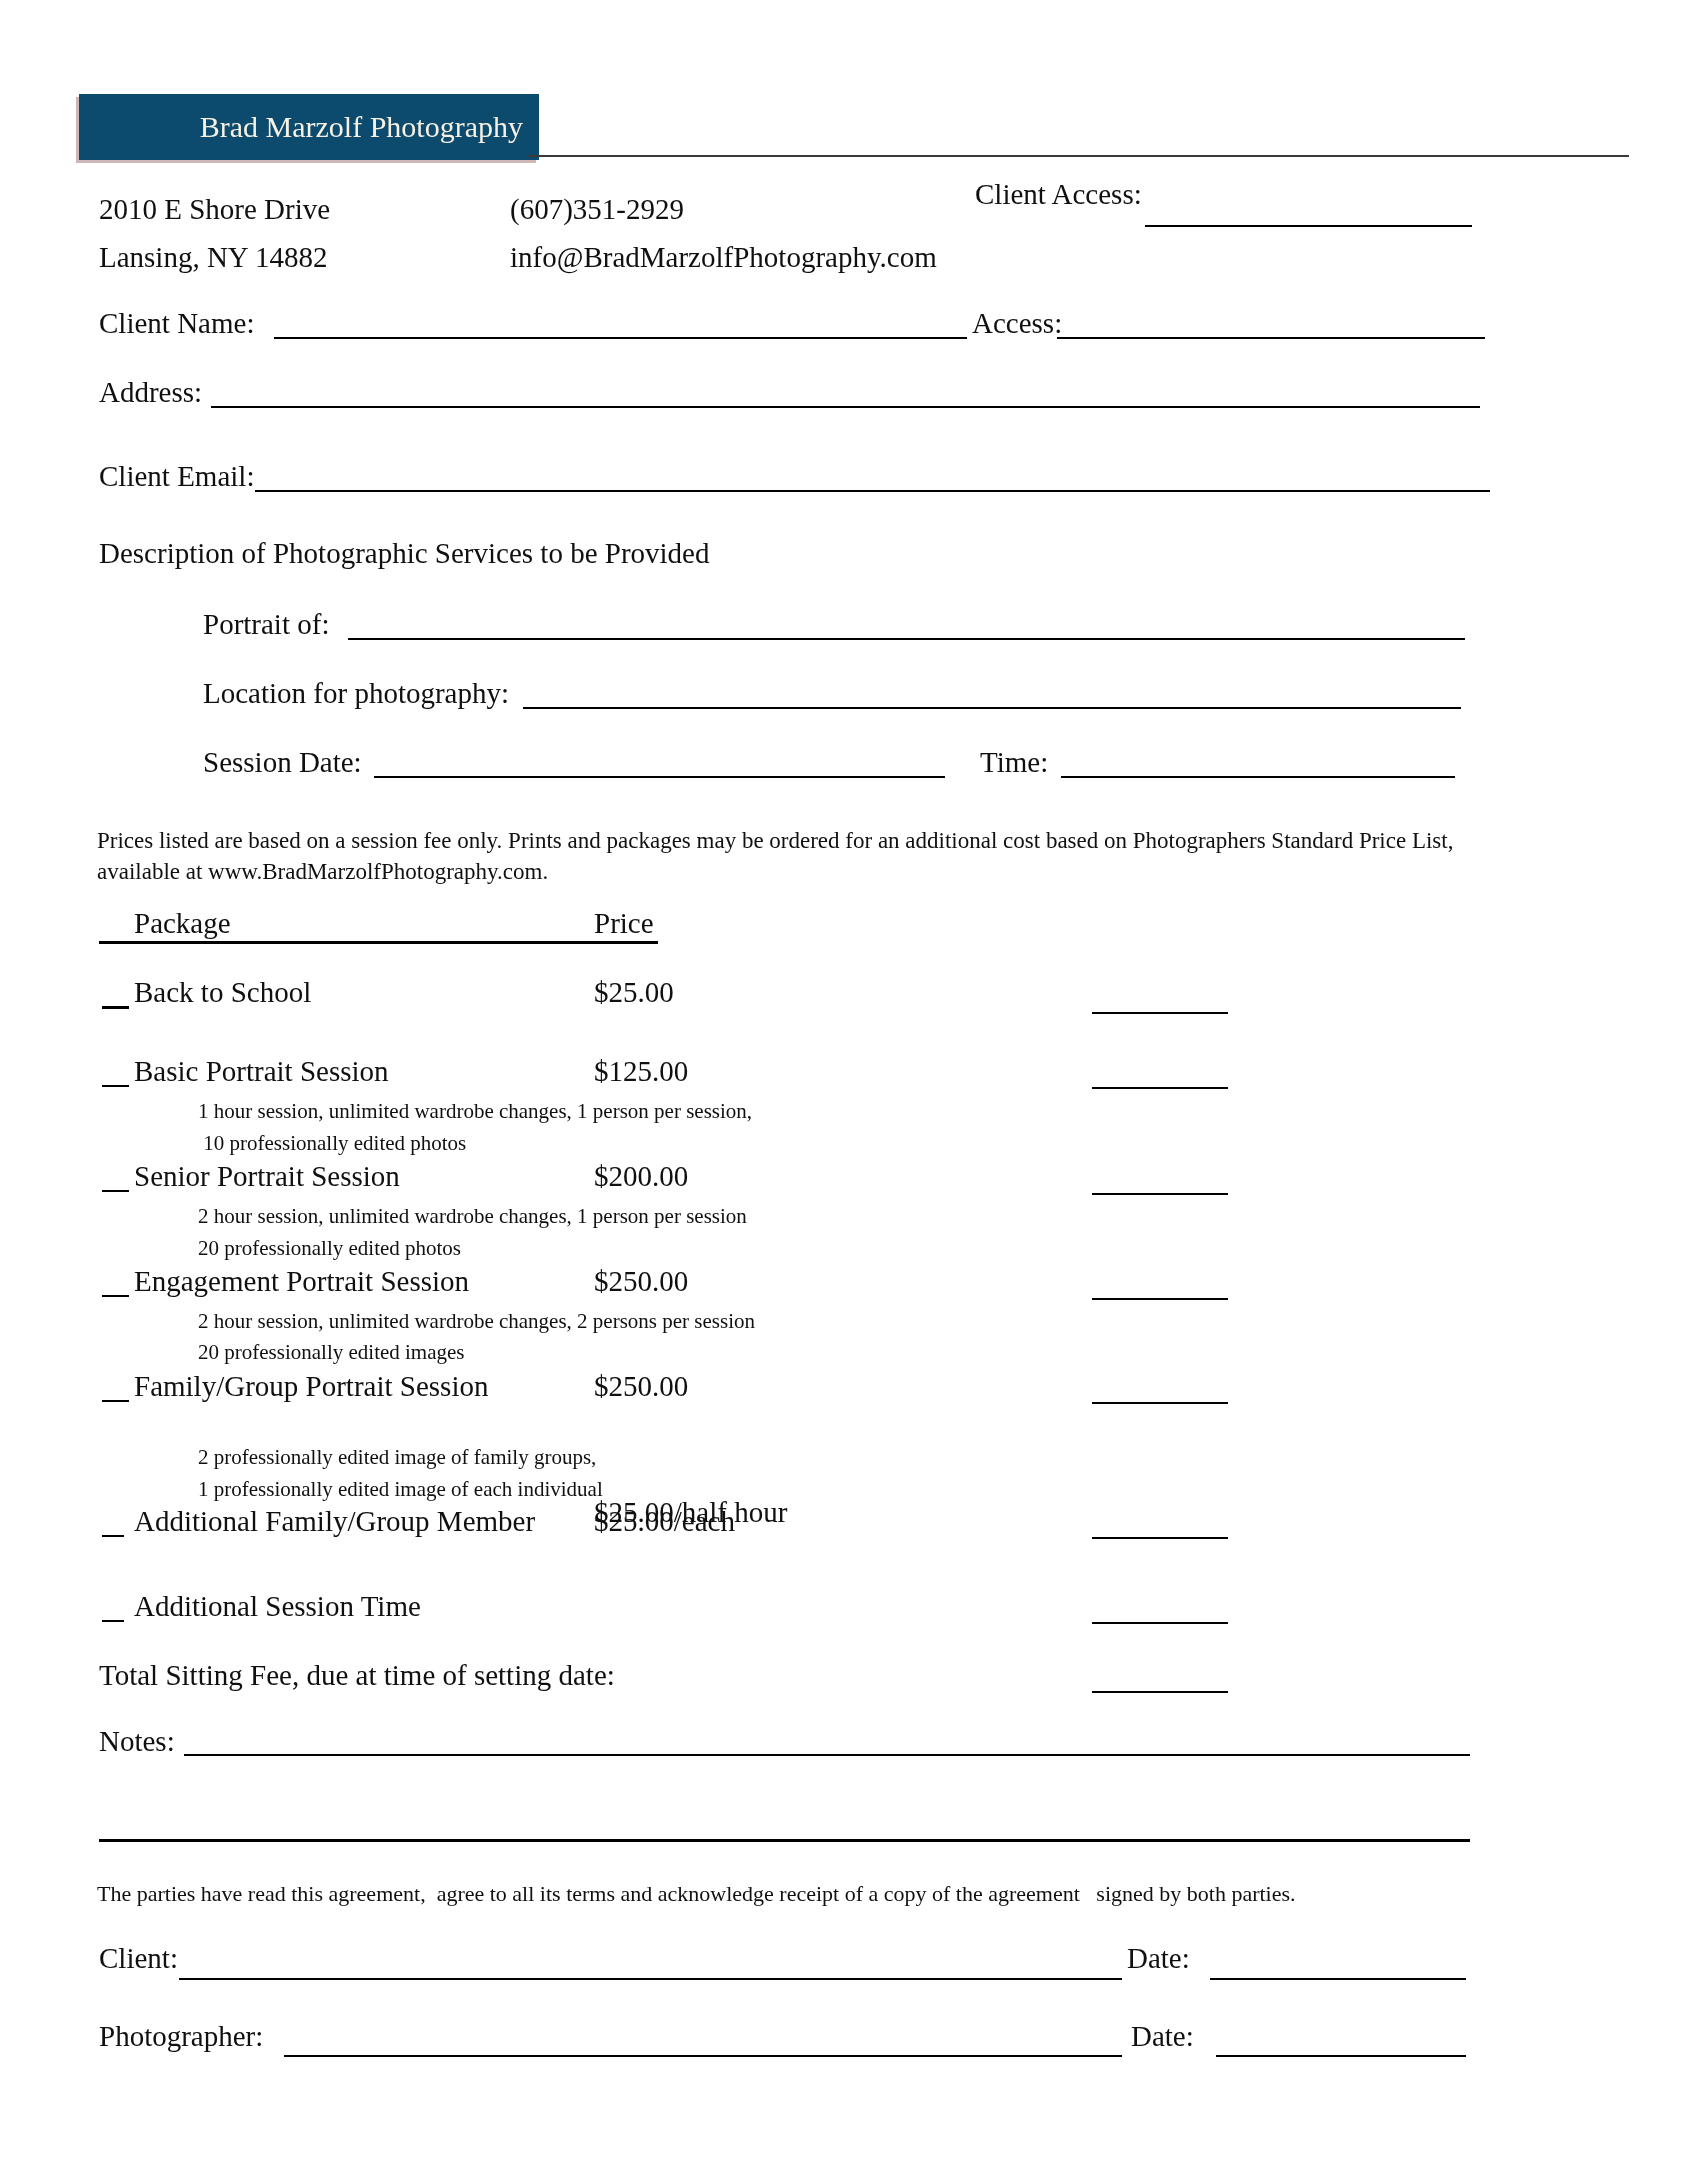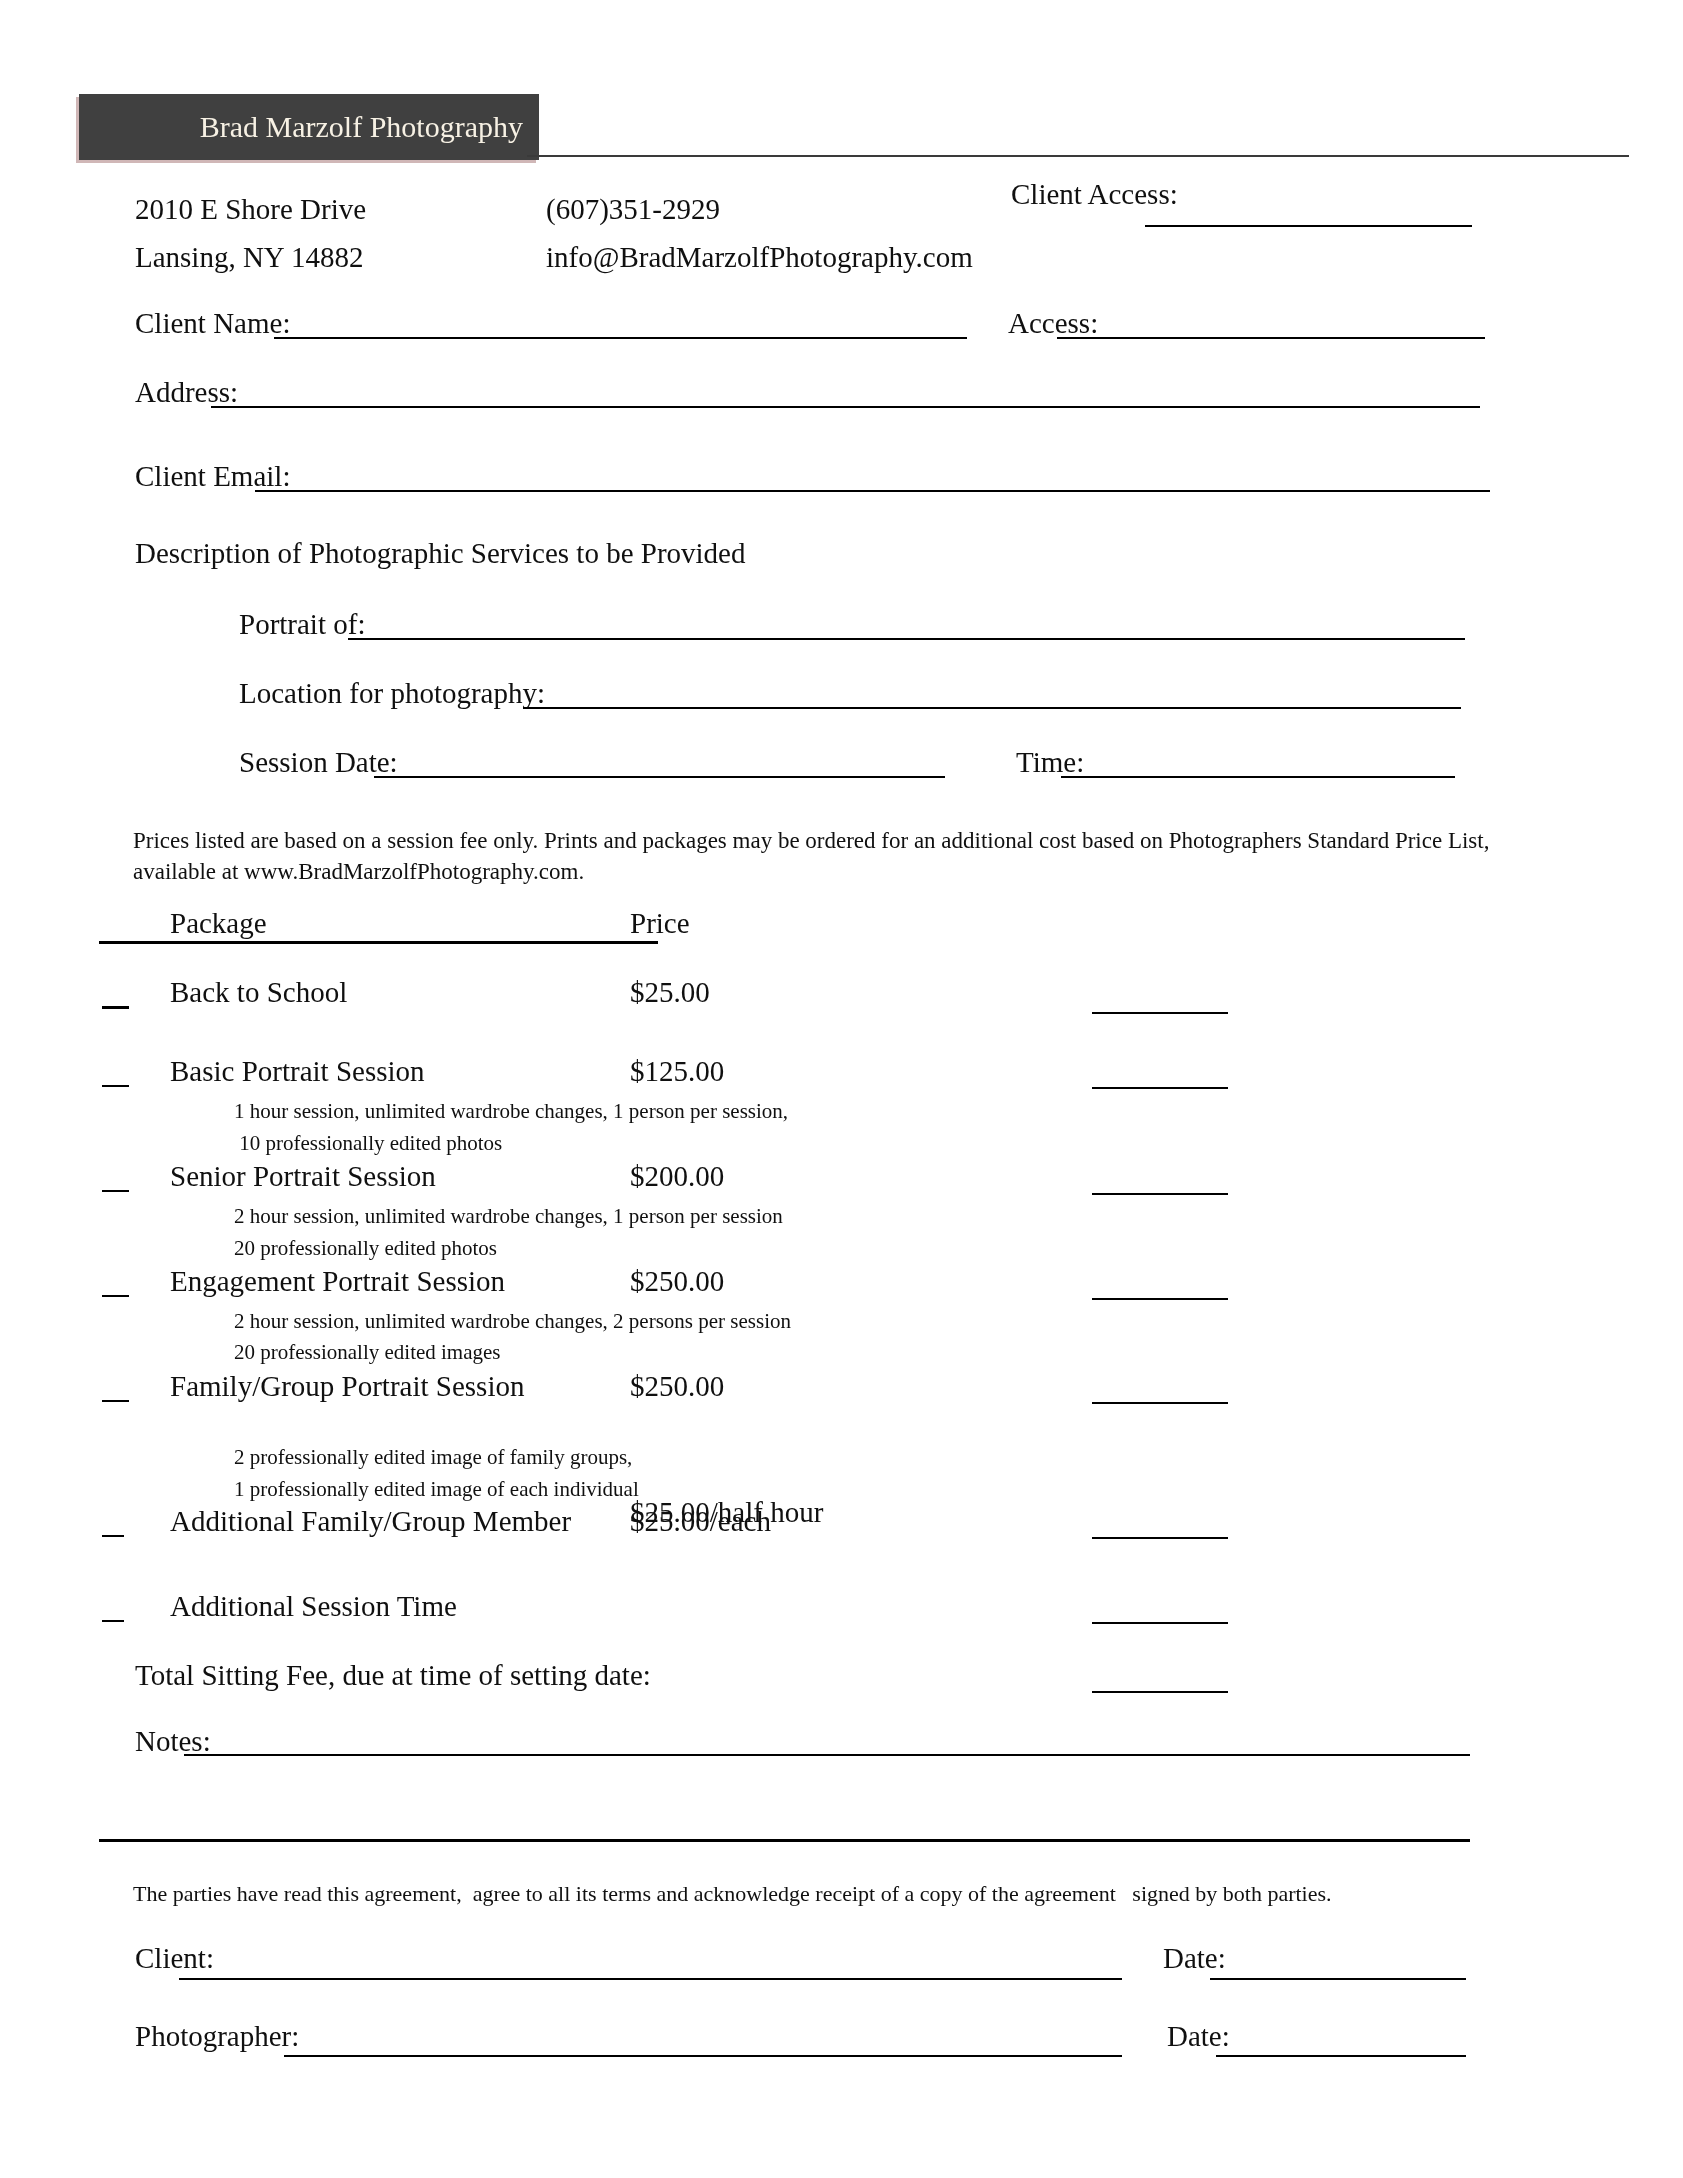--- a/index.html
+++ b/index.html
@@ -1,27 +1,27 @@
 <!DOCTYPE html>
 <html><head>
 <meta charset="utf-8">
 <style>
   html,body { margin:0; padding:0; background:#ffffff; }
   .page {
     position:relative; width:1683px; height:2178px; background:#ffffff;
     font-family:"Liberation Serif", serif; color:#101010; overflow:hidden;
   }
-  .t { position:absolute; white-space:pre-wrap; line-height:1.15;margin-left:36px; }
+  .t { position:absolute; white-space:pre-wrap; line-height:1.15; }
   .line { position:absolute; background:#000000; height:2px; }
   .line.thick { height:3px; }
   .line.gray { background:#3a3a3a; }
 
   .brand-box {
     position:absolute; left:79px; top:94px; width:460px; height:66px;
-    background:#404040; display:flex; align-items:center; justify-content:flex-end;
+    background:#0c4a6e; display:flex; align-items:center; justify-content:flex-end;
     padding-right:16px; box-sizing:border-box;
     box-shadow:-3px 3px 0 rgba(120,50,48,0.35);
   }
   .brand-box span { color:#f7f1e4; font-size:30px; }
 
   .doc-title { position:absolute; left:551px; top:111px; font-size:30px; letter-spacing:0.5px; }
   .bracket { color:#82803f; }
 
   .lbl   { font-size:29px; }
   .small { font-size:21px; }

